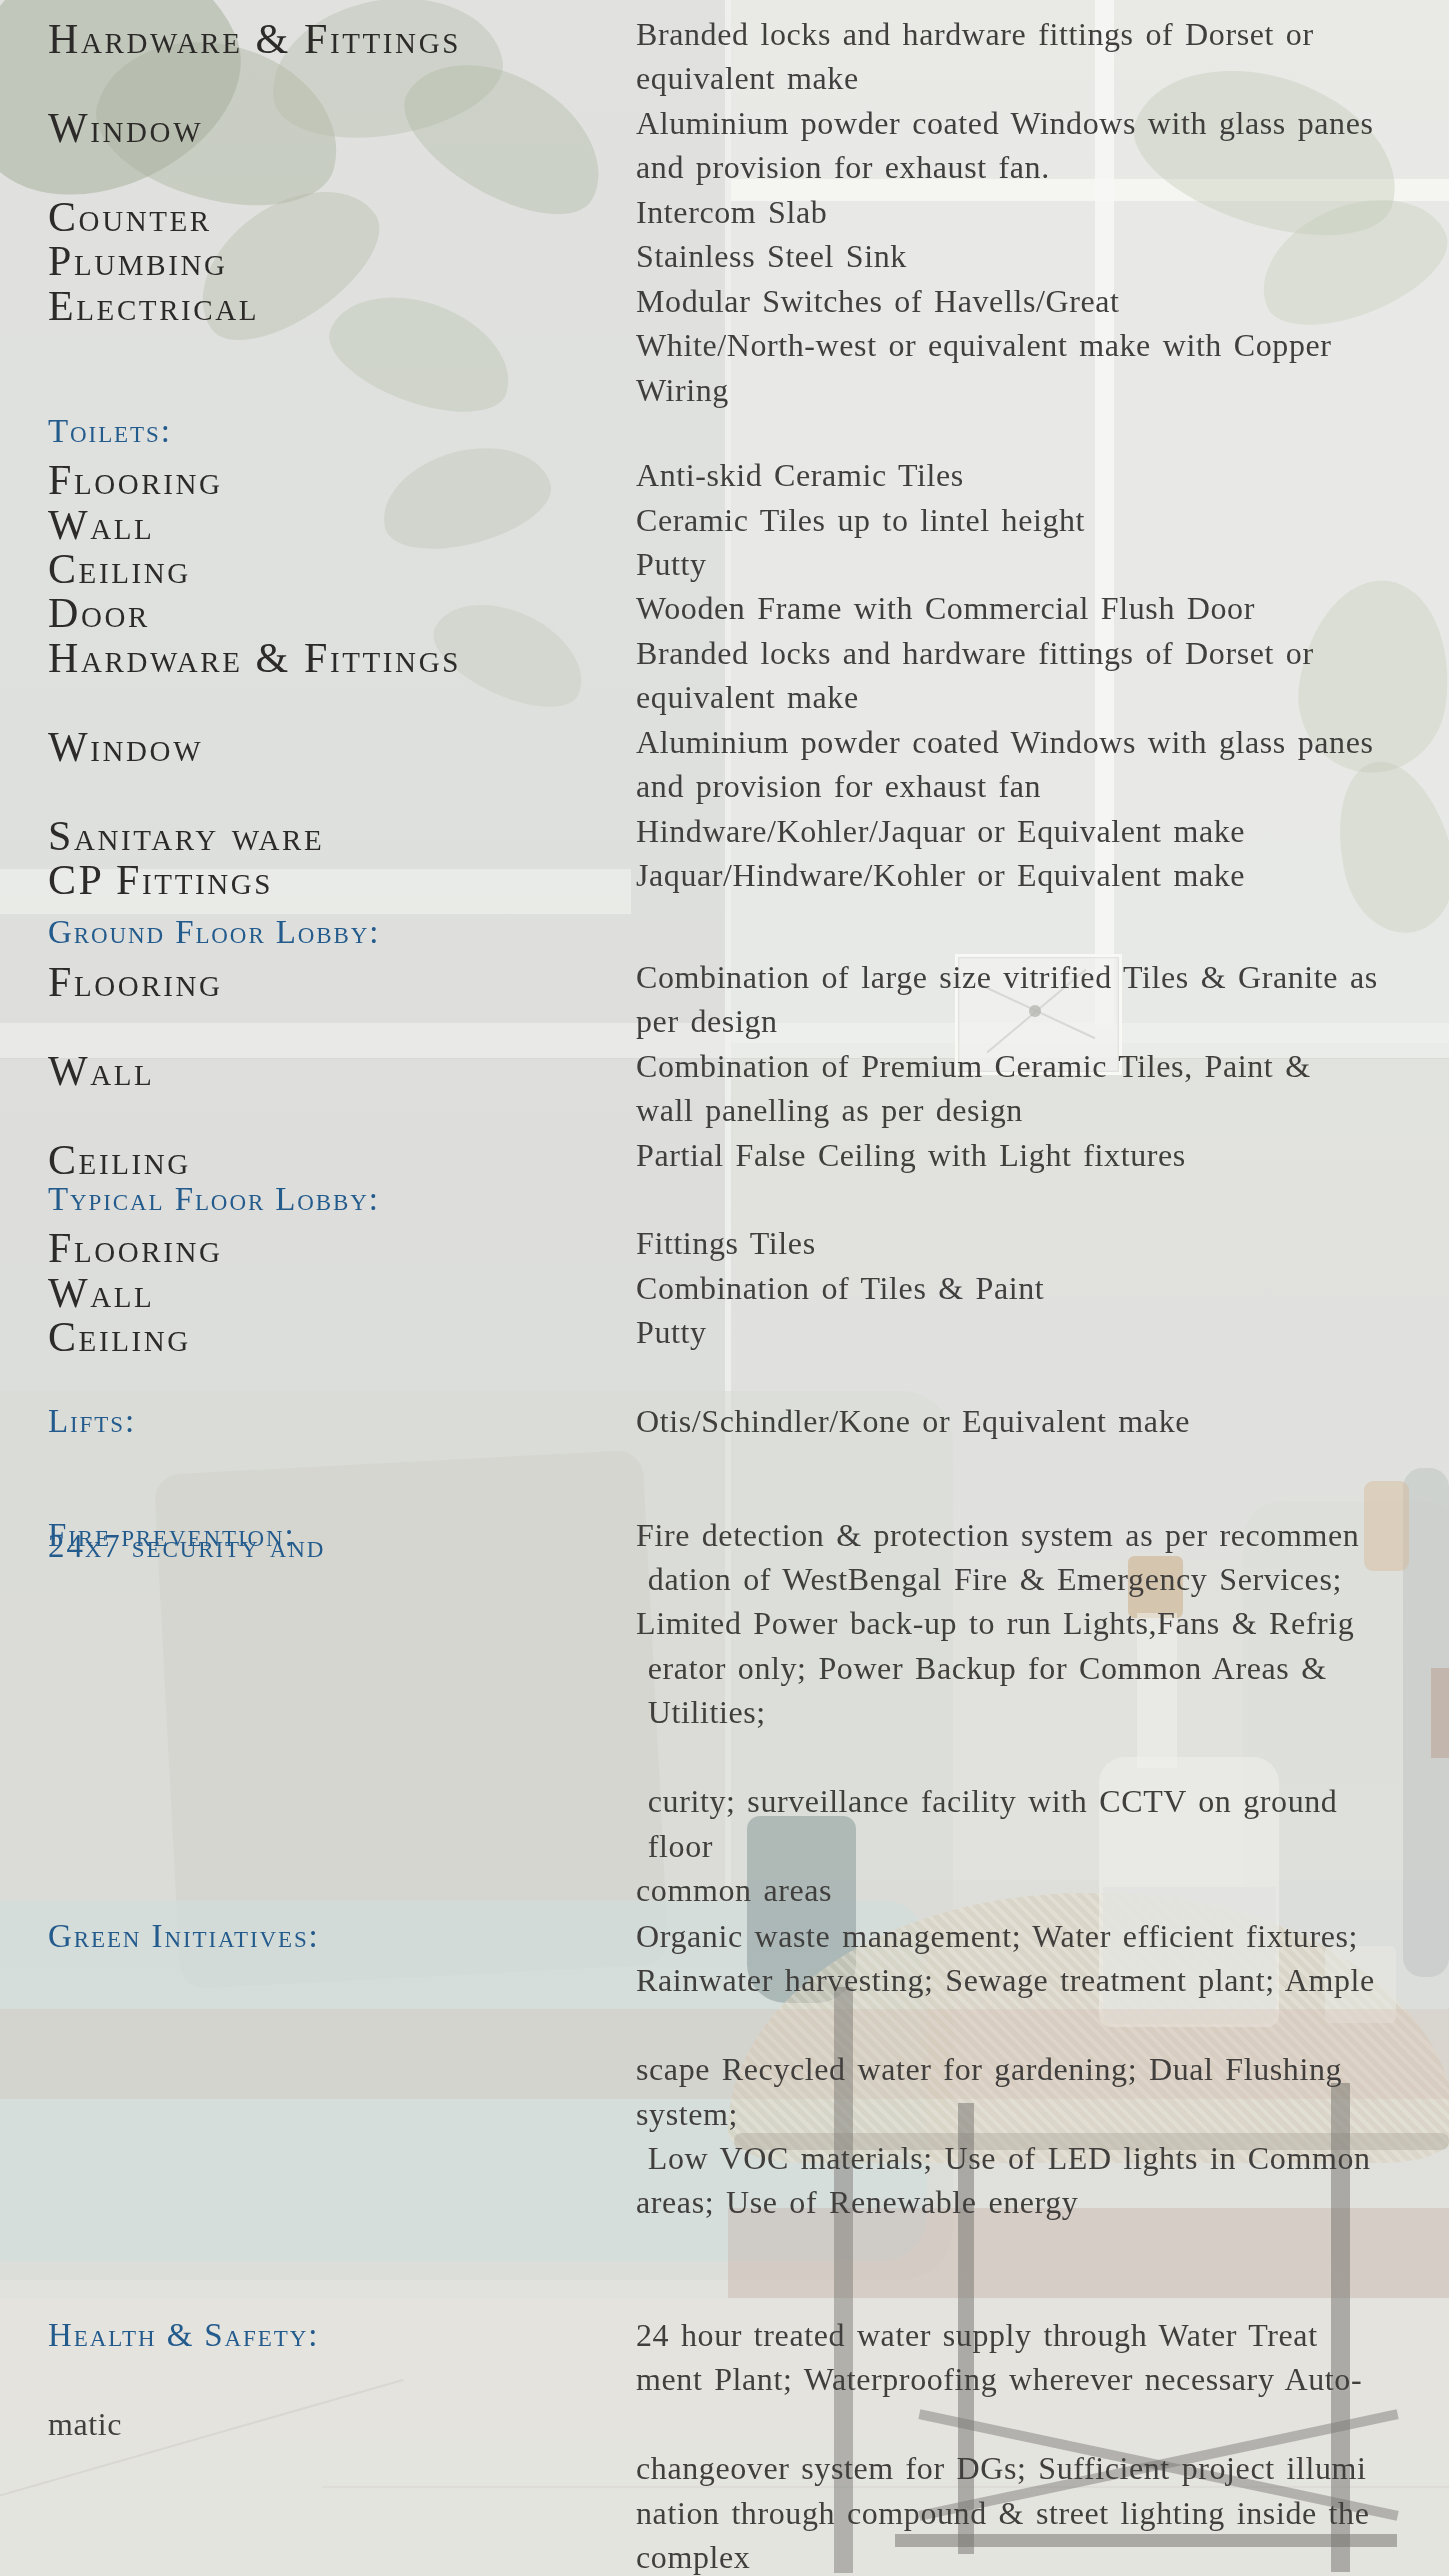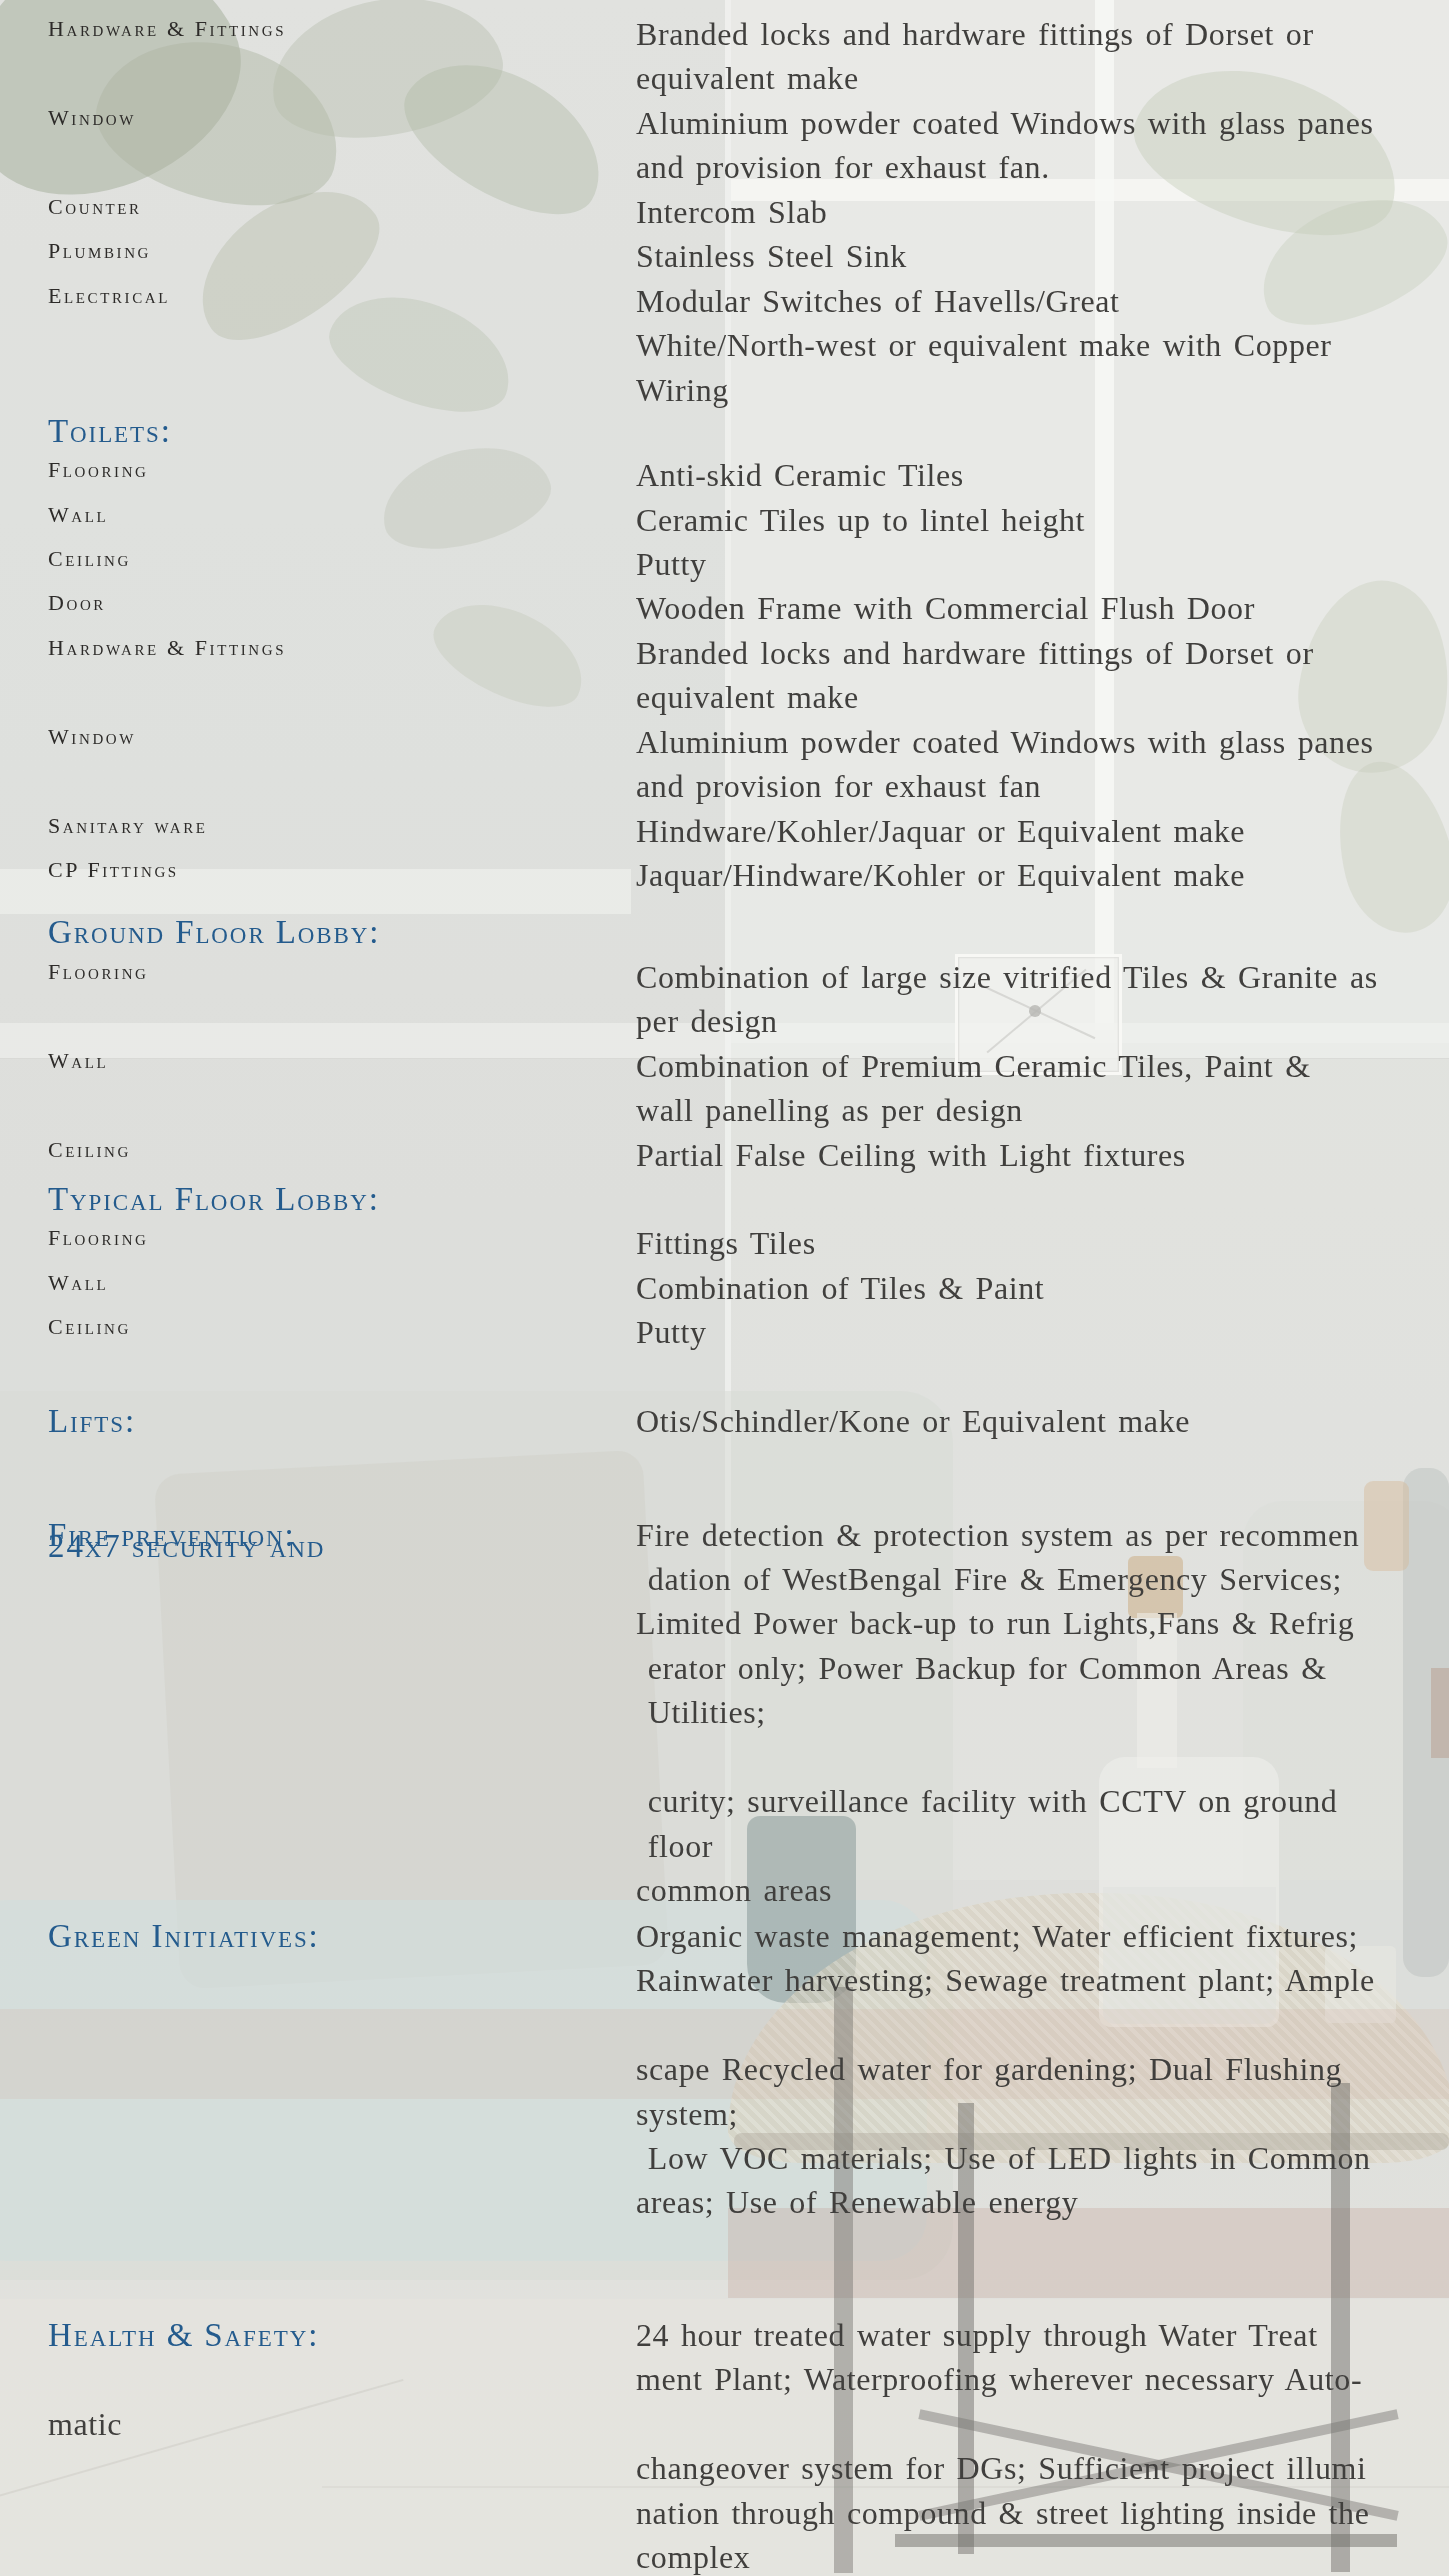--- a/index.html
+++ b/index.html
@@ -11,21 +11,21 @@
     font-family:"Liberation Serif","DejaVu Serif",serif;
   }
   
   .ph{position:absolute;pointer-events:none;}
   .leaf{border-radius:50% 50% 50% 50%/60% 60% 40% 40%;}
   .veil{left:0;top:0;width:1449px;height:2576px;background:rgba(247,248,246,.26);}
   
   .ln,.bl{position:absolute;white-space:pre;z-index:5;line-height:1;}
   .ln{left:48px;}
   .bl{left:636px;font-size:32px;color:#403f3d;letter-spacing:0.6px;word-spacing:3.2px;}
-  .lbl{font-variant:small-caps;font-size:22px;color:#2d2b29;letter-spacing:2.6px;}
+  .lbl{font-variant:small-caps;font-size:42px;color:#2d2b29;letter-spacing:2.6px;}
   .hd{font-variant:small-caps;font-size:33px;color:#245b8d;letter-spacing:1.9px;}
   .note{font-size:32px;color:#403f3d;letter-spacing:0.6px;}
 </style>
 </head>
 <body>
 
 <div id="page">
 
   <div class="ph" style="left:731px;top:0;width:718px;height:1043px;background:rgba(233,235,231,.65);"></div>
   <div class="ph" style="left:731px;top:1043px;width:718px;height:837px;background:rgba(226,228,224,.35);"></div>

